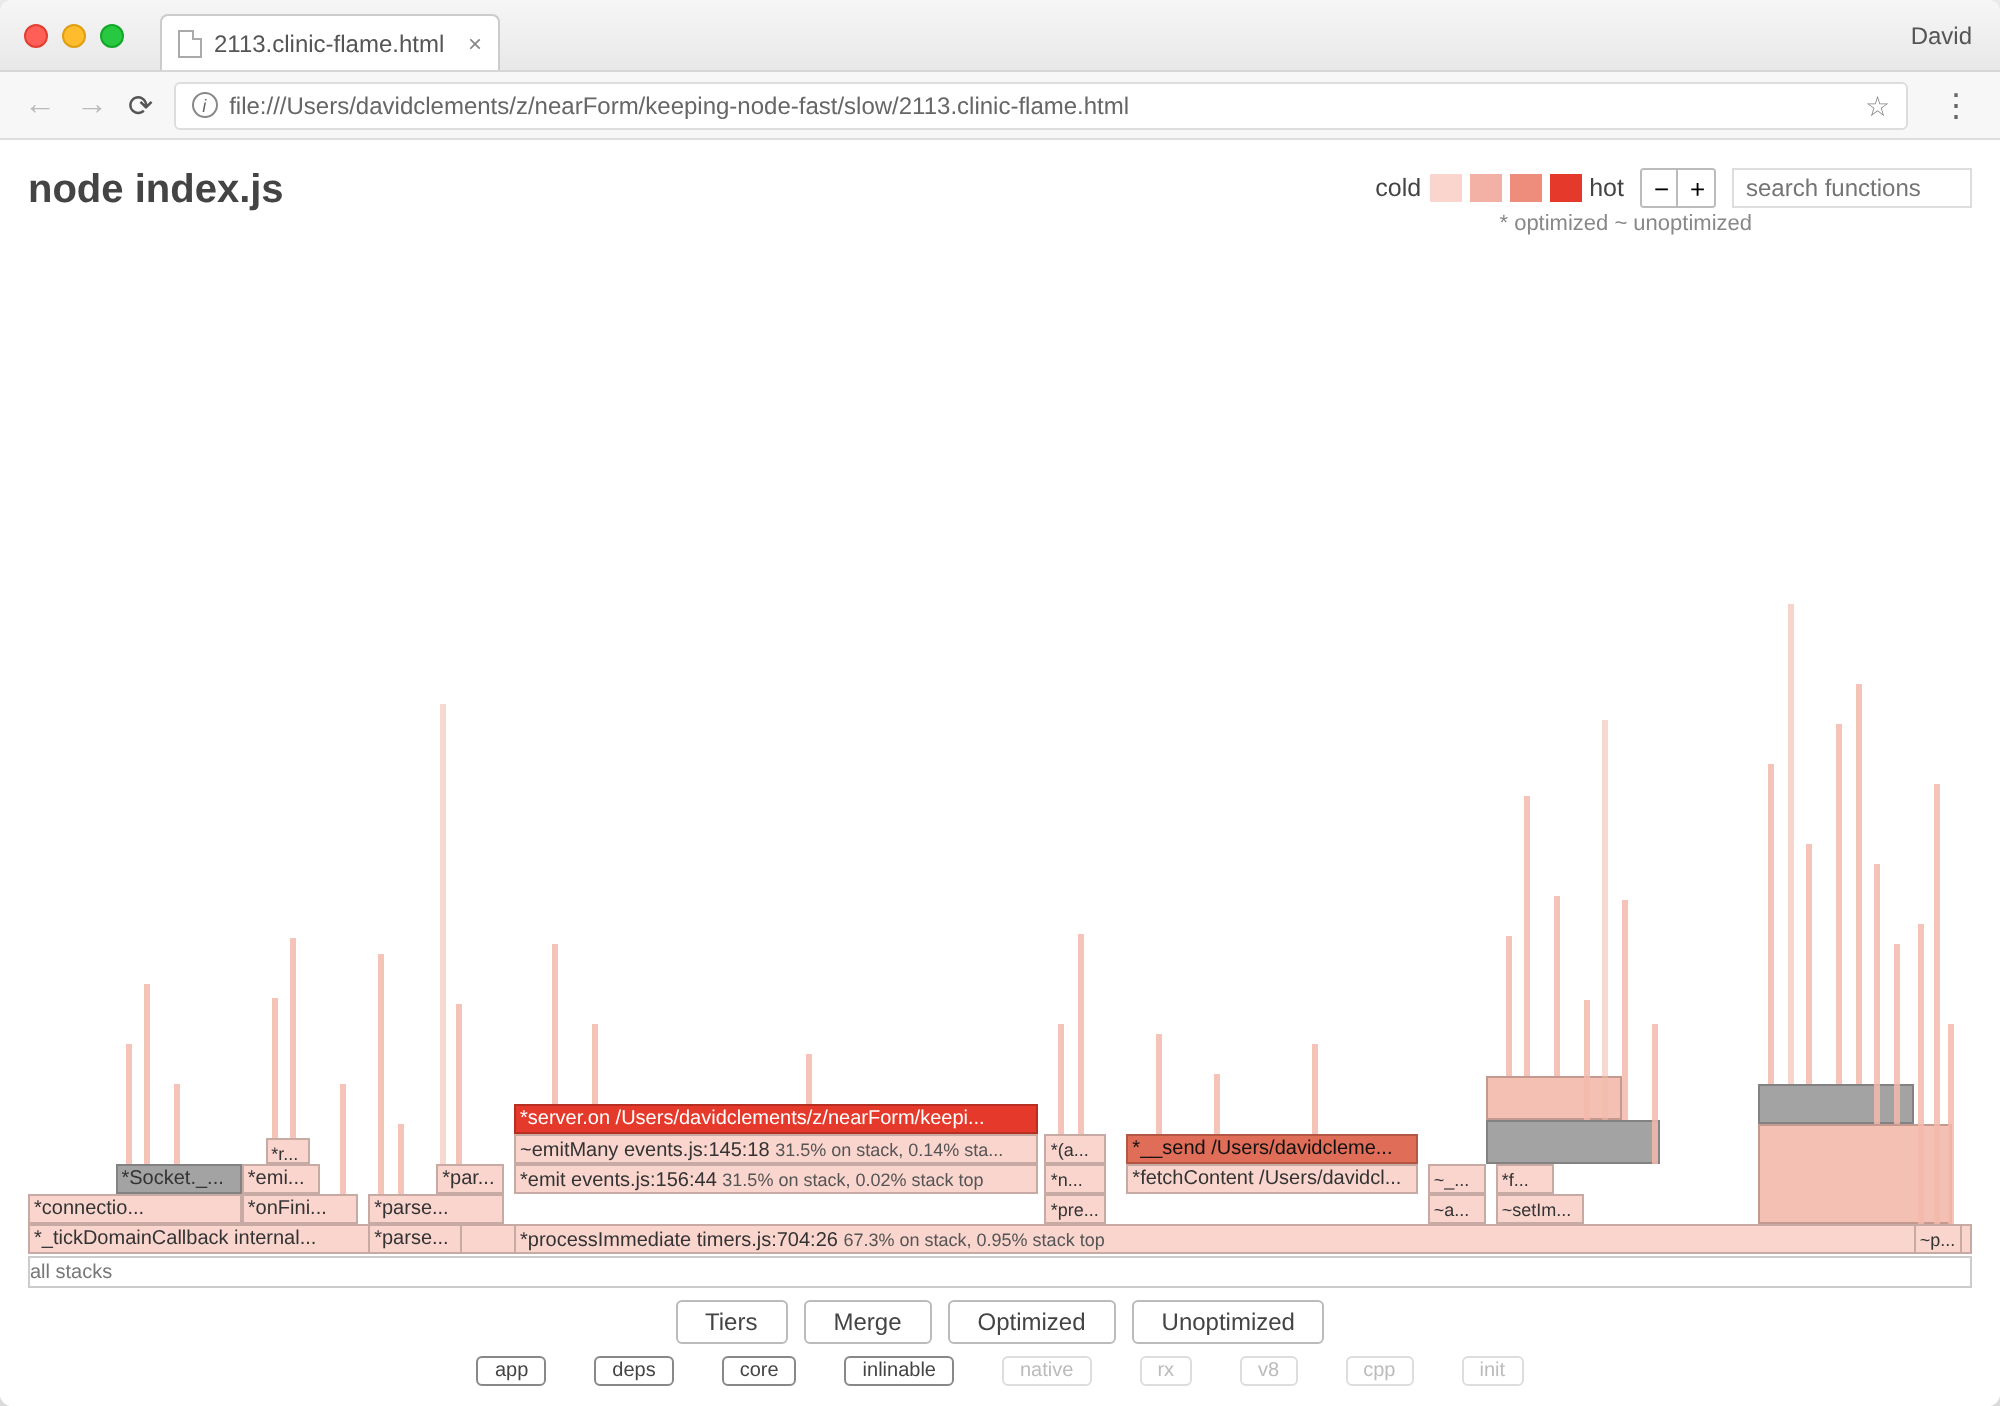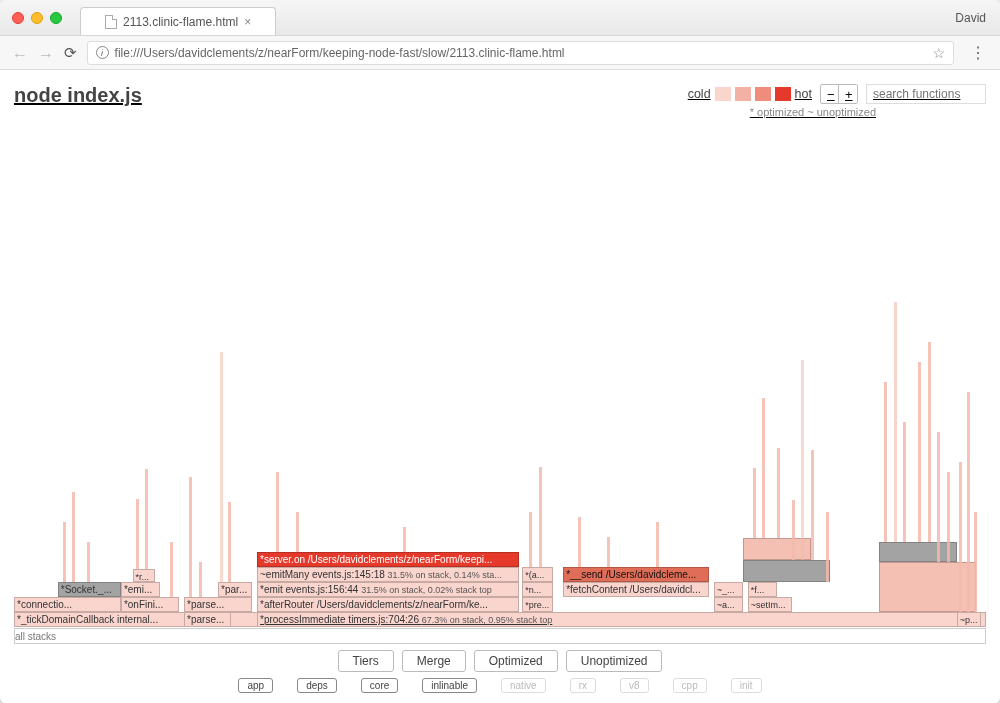--- a/index.html
+++ b/index.html
@@ -21,21 +21,21 @@
   }
   .traffic { display:flex; gap:7px; padding: 0 12px; align-self:center; }
   .tl-dot { width:12px; height:12px; border-radius:50%; }
   .tl-close { background:#ff5f57; border:1px solid #e33e32; }
   .tl-min { background:#ffbd2e; border:1px solid #e09e11; }
   .tl-max { background:#28c840; border:1px solid #12a827; }
 
   .tab {
     height: 28px; background:#fff; border:1px solid #ccc; border-bottom:none;
     border-radius: 4px 4px 0 0; display:flex; align-items:center;
-    padding:0 24px; margin-left:6px; font-size:12px; color:#555; gap:6px;
+    padding:0 8px; margin-left:6px; font-size:12px; color:#555; gap:6px;
     min-width: 170px;
   }
   .tab .close { margin-left:auto; color:#888; font-size:12px; }
   .tab-icon { width:12px; height:14px; border:1px solid #aaa; position:relative; }
   .tab-icon::after { content:''; position:absolute; right:-1px; top:-1px; width:4px; height:4px; background:#fff; border-left:1px solid #aaa; border-bottom:1px solid #aaa; }
   .user-name { margin-left:auto; padding:0 14px; font-size:12px; color:#555; align-self:center; }
 
   .addrbar {
     height: 34px; background:#f7f7f7; border-bottom:1px solid #ddd;
     display:flex; align-items:center; gap:10px; padding:0 8px;
@@ -51,21 +51,21 @@
   .info-icon {
     width:13px; height:13px; border:1px solid #888; border-radius:50%;
     display:flex; align-items:center; justify-content:center;
     font-size:9px; color:#666; font-style: italic;
   }
   .star { margin-left:auto; color:#888; font-size:14px; }
   .menu-dots { color:#666; font-size:16px; padding:0 6px; }
 
   
   .page { flex:1; background:#fff; padding:14px 14px 10px 14px; display:flex; flex-direction:column; }
-  .page-header { display:flex; align-items:flex-start;text-decoration:underline; }
+  .page-header { display:flex; align-items:flex-start; }
   .title { font-size:20px; font-weight:600; color:#444; }
   .header-right { margin-left:auto; font-size:12.5px; color:#444; display:flex; flex-direction:column; align-items:flex-end; gap:2px;}
   .legend-row { display:flex; align-items:center; gap:4px;}
   .swatch { width:16px; height:14px; display:inline-block; }
   .sw1{background:#f9d5ce;} .sw2{background:#f3b1a5;} .sw3{background:#ee8d7b;} .sw4{background:#e53a2b;}
   .pm-group { display:inline-flex; border:1px solid #bbb; border-radius:2px; margin-left:4px; overflow:hidden;}
   .pm-btn { width:18px; height:18px; background:#fff; border:none; font-size:13px; cursor:pointer; border-right:1px solid #bbb;}
   .pm-btn:last-child{border-right:none;}
   .search-box { width:120px; height:20px; border:1px solid #ddd; font-size:12px; padding:1px 6px; color:#888; background:#fff; margin-left:4px;}
   .legend-note { font-size:11px; color:#888; margin-right:110px;}
@@ -193,28 +193,25 @@
         <span class="small">*r...</span>
       </div>
       <div class="fb heat0" style="left:21%; width:3.5%; bottom:47px; height:15px;">
         <span>*par...</span>
       </div>
 
       <div class="fb heat0" style="left:17.5%; width:4.8%; bottom:17px; height:15px;">
         <span>*parse...</span>
       </div>
 
-      <div class="fb heat0" style="left:25%; width:75%; bottom:17px; height:15px;text-decoration:underline;">
+      <div class="fb heat0" style="left:25%; width:75%; bottom:17px; height:15px;">
         <span>*processImmediate timers.js:704:26</span>
         <span class="note">67.3% on stack, 0.95% stack top</span>
       </div>
 
-      <div class="fb heat0" style="left:25%; width:27%; bottom:32px; height:15px;">
-        <span>*afterRouter /Users/davidclements/z/nearForm/ke...</span>
-      </div>
       <div class="fb heat0" style="left:25%; width:27%; bottom:47px; height:15px;">
         <span>*emit events.js:156:44</span>
         <span class="note">31.5% on stack, 0.02% stack top</span>
       </div>
       <div class="fb heat0" style="left:25%; width:27%; bottom:62px; height:15px;">
         <span>~emitMany events.js:145:18</span>
         <span class="note">31.5% on stack, 0.14% sta...</span>
       </div>
       <div class="fb heat5" style="left:25%; width:27%; bottom:77px; height:15px;">
         <span>*server.on /Users/davidclements/z/nearForm/keepi...</span>

